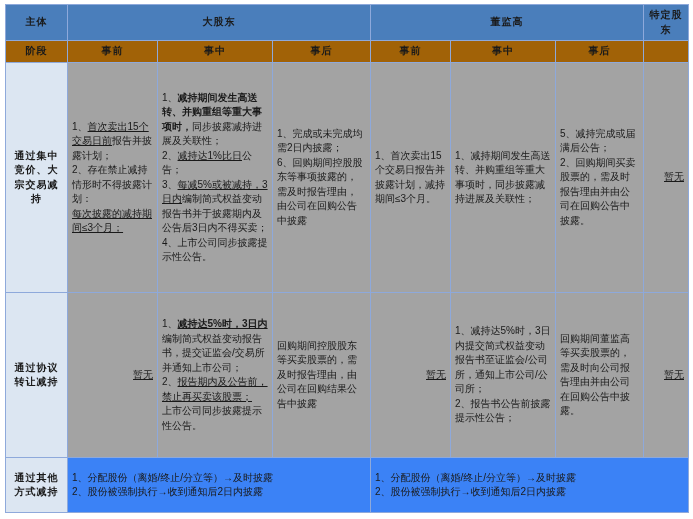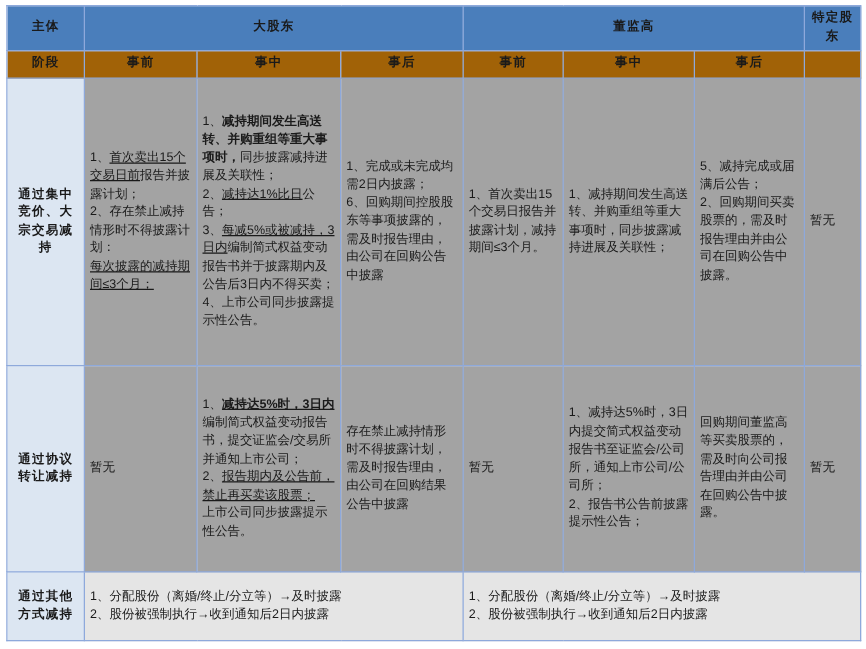--- a/index.html
+++ b/index.html
@@ -65,28 +65,29 @@
   }
   .cell {
     background: #a3a3a3;
     text-align: left;
     vertical-align: top;
   }
   .cell.mid {
     vertical-align: middle;
   }
   .center {
-    text-align: left;
+    text-align: right;
     vertical-align: middle;
+    text-decoration: underline;
   }
   .u { text-decoration: underline; }
   .b { font-weight: bold; }
   .ub { font-weight: bold; text-decoration: underline; }
   .wide-cell {
-    background: #e5e5e5;
+    background: #3b82f6;
     text-align: left;
     vertical-align: middle;
     padding: 6px 10px;
   }
   .lastline { line-height: 1.9; }
   p { margin: 0; }
 </style>
 </head>
 <body>
 
@@ -156,21 +157,21 @@
       <td class="rowlabel">
         <span>通过协议转让减持</span>
       </td>
       <td class="cell center">暂无</td>
       <td class="cell">
         <p>1、<span class="ub">减持达5%时，3日内</span>编制简式权益变动报告书，提交证监会/交易所并通知上市公司；</p>
         <p>2、<span class="u">报告期内及公告前，禁止再买卖该股票；</span></p>
         <p>上市公司同步披露提示性公告。</p>
       </td>
       <td class="cell mid">
-        <p>存在禁止减持情形时不得披露计划，需及时报告理由，由公司在回购结果公告中披露</p>
+        <p>回购期间控股股东等买卖股票的，需及时报告理由，由公司在回购结果公告中披露</p>
       </td>
       <td class="cell center">暂无</td>
       <td class="cell">
         <p>1、减持达5%时，3日内提交简式权益变动报告书至证监会/公司所，通知上市公司/公司所；</p>
         <p>2、报告书公告前披露提示性公告；</p>
       </td>
       <td class="cell mid">
         <p>回购期间董监高等买卖股票的，需及时向公司报告理由并由公司在回购公告中披露。</p>
       </td>
       <td class="cell center">暂无</td>

